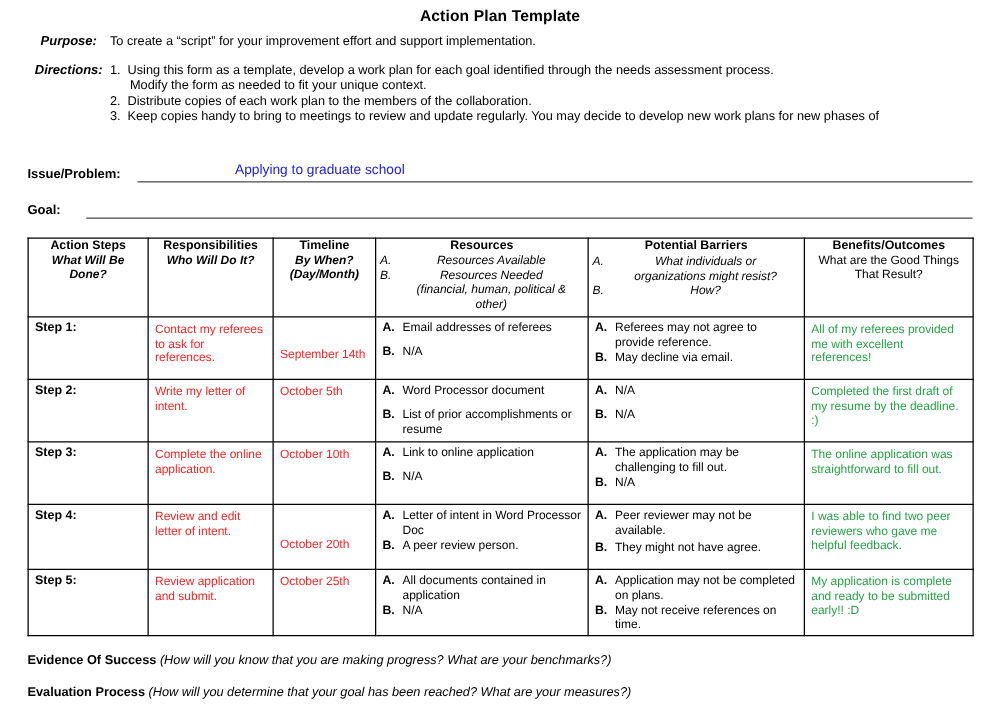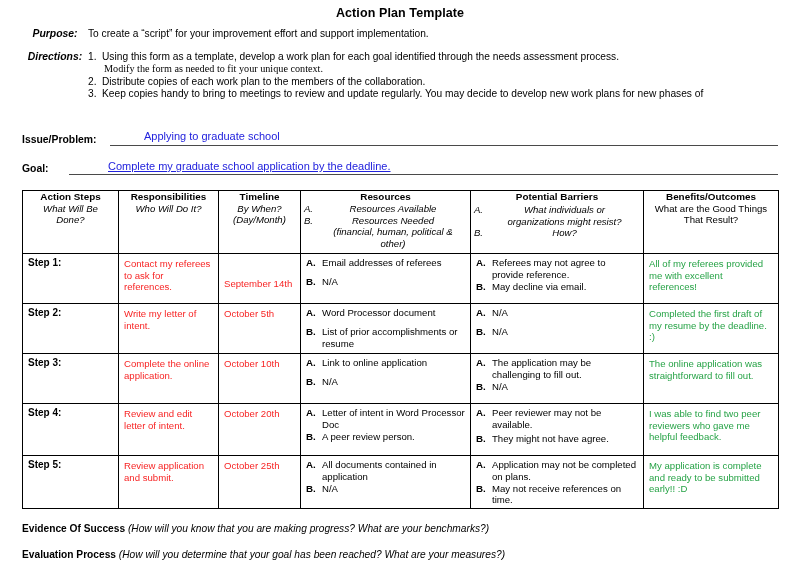--- a/index.html
+++ b/index.html
@@ -64,21 +64,20 @@
     display: flex;
     align-items: flex-start;
   }
   .dir-num {
     width: 14px;
     flex: 0 0 14px;
   }
   .dir-text { flex: 1 1 auto; }
   .dir-sub {
     padding-left: 16px;
-    font-family: Liberation Serif, serif;
   }
 
   
   .fillrow {
     position: absolute;
     left: 22px;
     width: 756px;
     height: 18px;
   }
   .fillrow .fl-label {
@@ -151,20 +150,21 @@
     font-weight: bold;
     font-size: 9.9px;
     display: block;
     line-height: 11.5px;
   }
   .hd-it {
     font-style: italic;
     display: block;
     line-height: 11.5px;
     font-size: 9.6px;
+    font-weight: bold;
   }
   .hd-plain {
     display: block;
     line-height: 11.5px;
     font-size: 9.6px;
   }
   th.hd-res, th.hd-bar {
     vertical-align: top;
     padding-top: 3px;
   }
@@ -265,27 +265,26 @@
           <div class="dir-num">3.</div>
           <div class="dir-text">Keep copies handy to bring to meetings to review and update regularly.  You may decide to develop new work plans for new phases of</div>
         </div>
       </div>
     </div>
   </div>
 
   <div class="fillrow" id="issue-row">
     <div class="fl-label">Issue/Problem:</div>
     <div class="fl-rule" style="border-bottom-color: rgb(74, 74, 74);"></div>
-    <div class="fl-value" style="color: rgb(34, 34, 221);">Applying to graduate school</div>
+    <div class="fl-value" style="color: rgb(34, 34, 221); margin-left: 44px;">Applying to graduate school</div>
   </div>
 
   <div class="fillrow" id="goal-row">
     <div class="fl-label">Goal:</div>
     <div class="fl-rule" style="border-bottom-color: rgb(74, 74, 74);"></div>
-    <div class="fl-value underlined" style="color: rgb(34, 34, 221); text-decoration-color: rgb(34, 34, 221);">Complete my graduate school application by the deadline.</div>
   </div>
 
   <table class="plan">
     <colgroup>
       <col class="c1">
         <col class="c2">
         <col class="c3">
         <col class="c4">
         <col class="c5">
         <col class="c6">
@@ -462,21 +461,21 @@
       </tr>
 
       <tr class="r4">
         <td>
           <div class="step-label">Step 4:</div>
         </td>
         <td>
           <div class="cell-pad red" style="color: rgb(247, 37, 37);">Review and edit letter of intent.</div>
         </td>
         <td>
-          <div class="cell-pad red" style="color: rgb(247, 37, 37);">October 20th</div>
+          <div class="cell-pad red" style="color: rgb(247, 37, 37); margin-top: 22px;">October 20th</div>
         </td>
         <td>
           <div class="ab-body">
             <div class="ab-item">
               <span class="k">A.</span>
               <span class="v">Letter of intent in Word Processor Doc</span>
             </div>
             <div class="ab-item">
               <span class="k">B.</span>
               <span class="v">A peer review person.</span>

